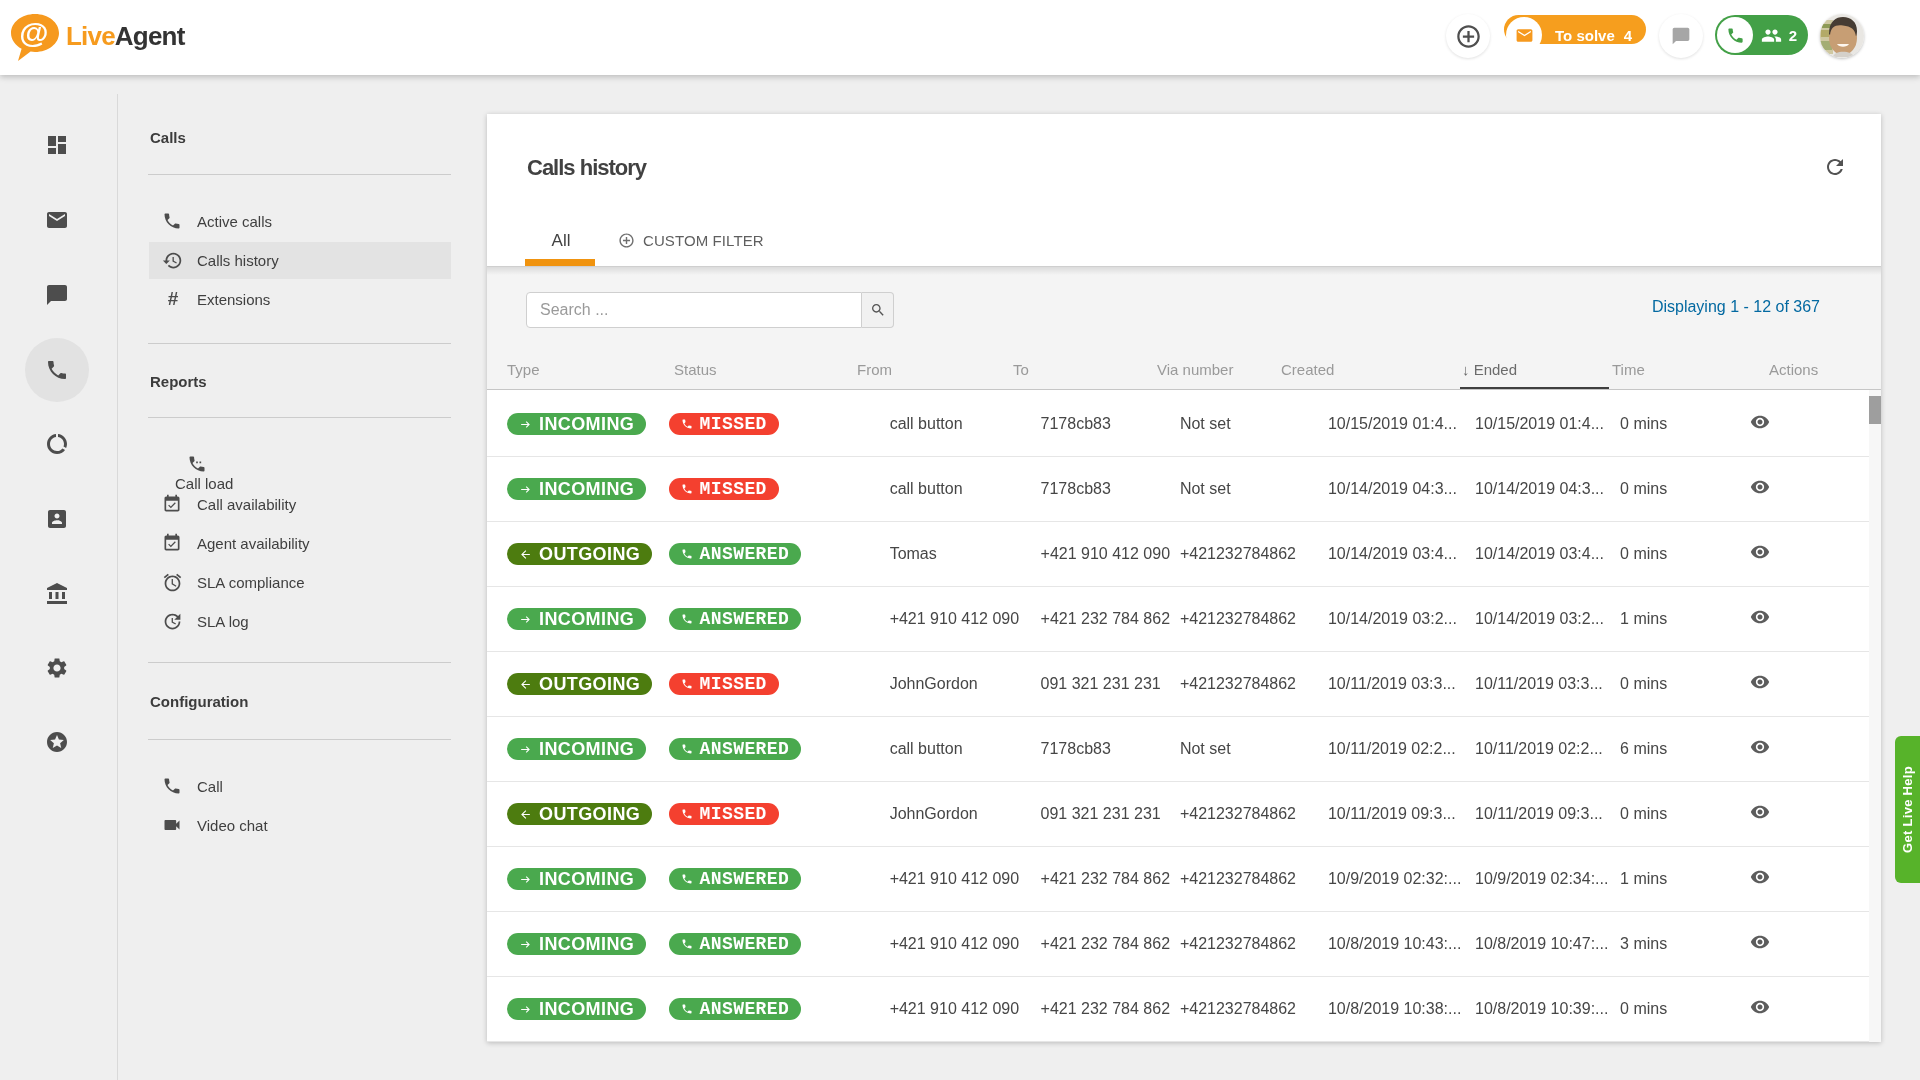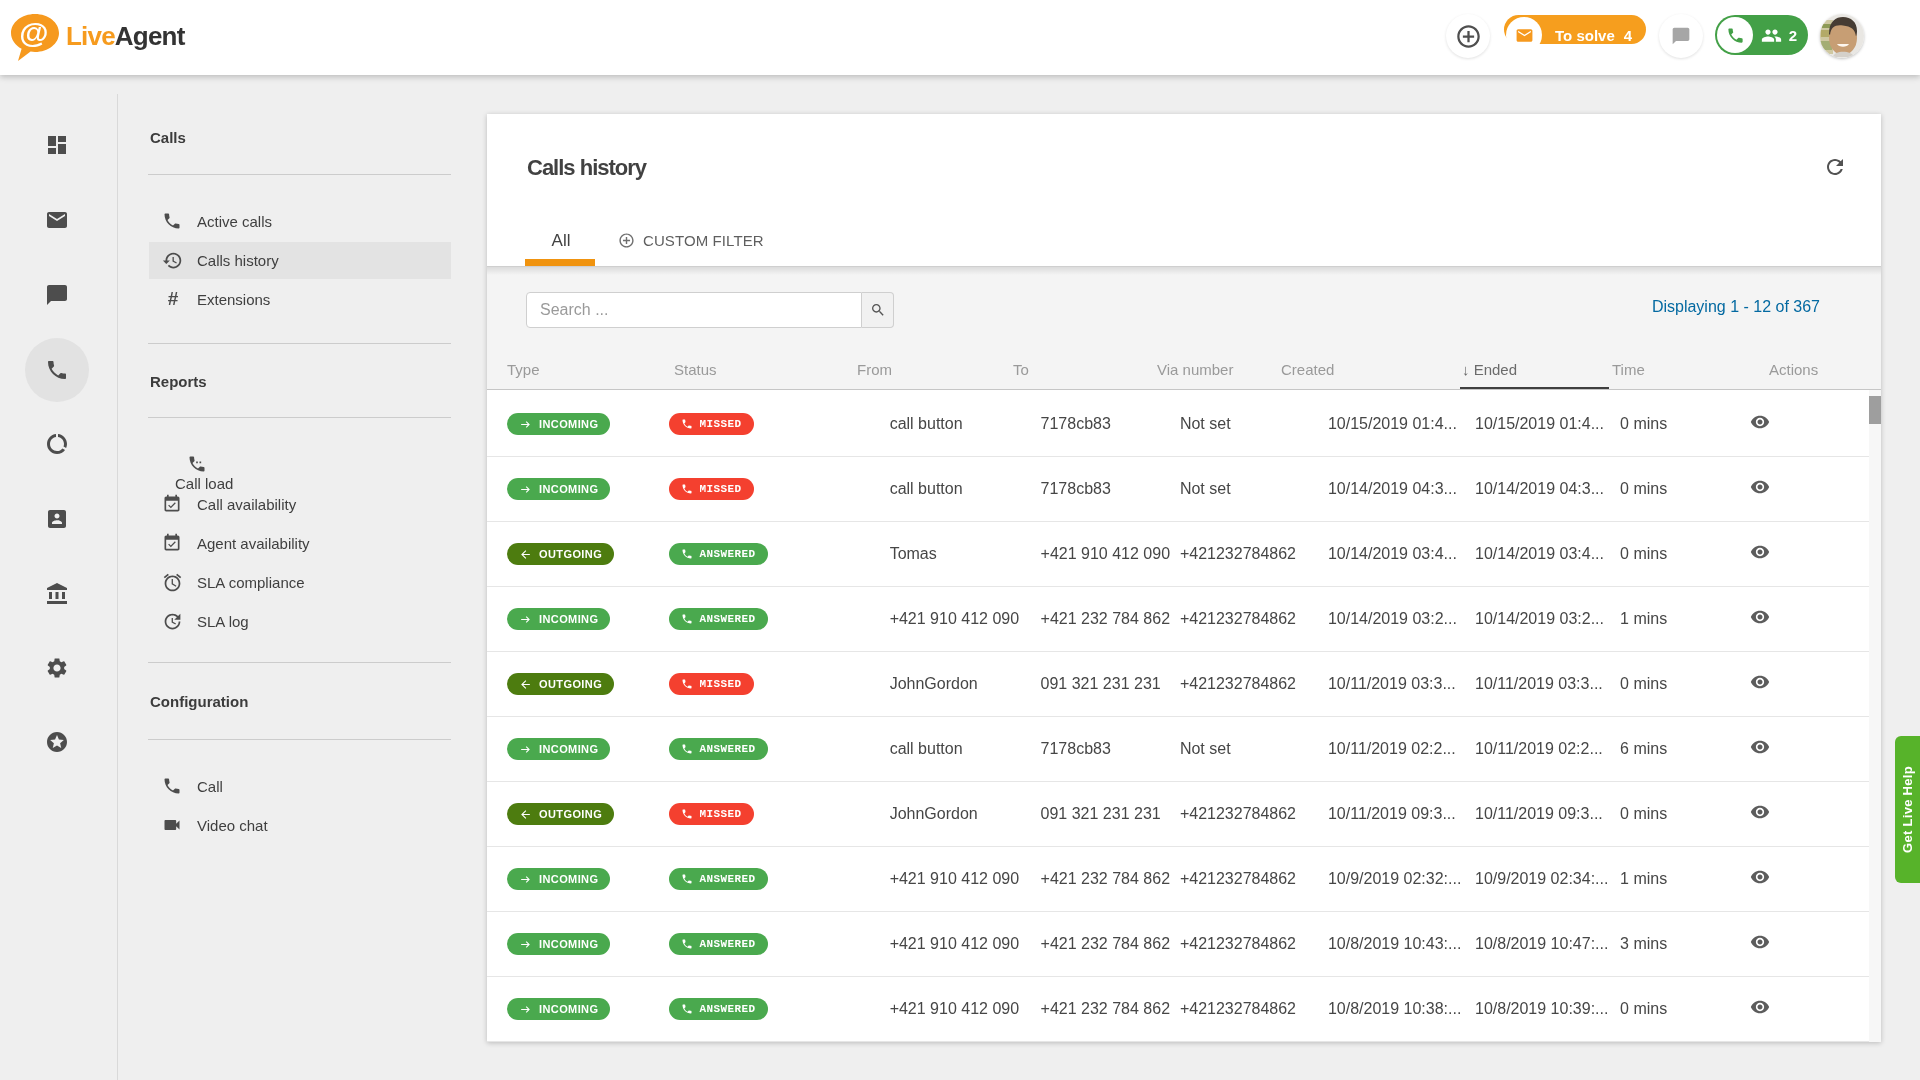--- a/index.html
+++ b/index.html
@@ -66,21 +66,21 @@
 .c1 { width:187px; padding-left:20px; }
 .c2 { width:183px;font-family:Liberation Mono, monospace; }
 .c3 { width:156px;margin-left:44px; }
 .c4 { width:144px; }
 .c5 { width:153px; }
 .c6 { width:152px; }
 .c7 { width:150px; }
 .c8 { width:126px; }
 .c9 { width:131px; padding-left:8px; }
 .badge { display:inline-flex; align-items:center; height:22px; border-radius:11px; color:#fff;
-  font-size:11px; font-weight:bold; padding:0 12px; letter-spacing:0.4px; }
+  font-size:18px; font-weight:bold; padding:0 12px; letter-spacing:0.4px; }
 .badge svg { margin-right:7px; }
 .bg-green { background:#4aa94e; }
 .bg-blue { background:#4d7c0f; }
 .bg-red { background:#f4402f; }
 #scrollbar { position:absolute; left:1382px; top:276px; width:12px; height:652px; background:#f7f7f7; }
 #scrollthumb { position:absolute; left:0; top:6px; width:12px; height:28px; background:#9e9e9e; }
 
 
 #helptab { position:absolute; right:0; top:736px; width:25px; height:147px; background:#57b32a;
   border-radius:6px 0 0 6px; display:flex; align-items:center; justify-content:center; }

